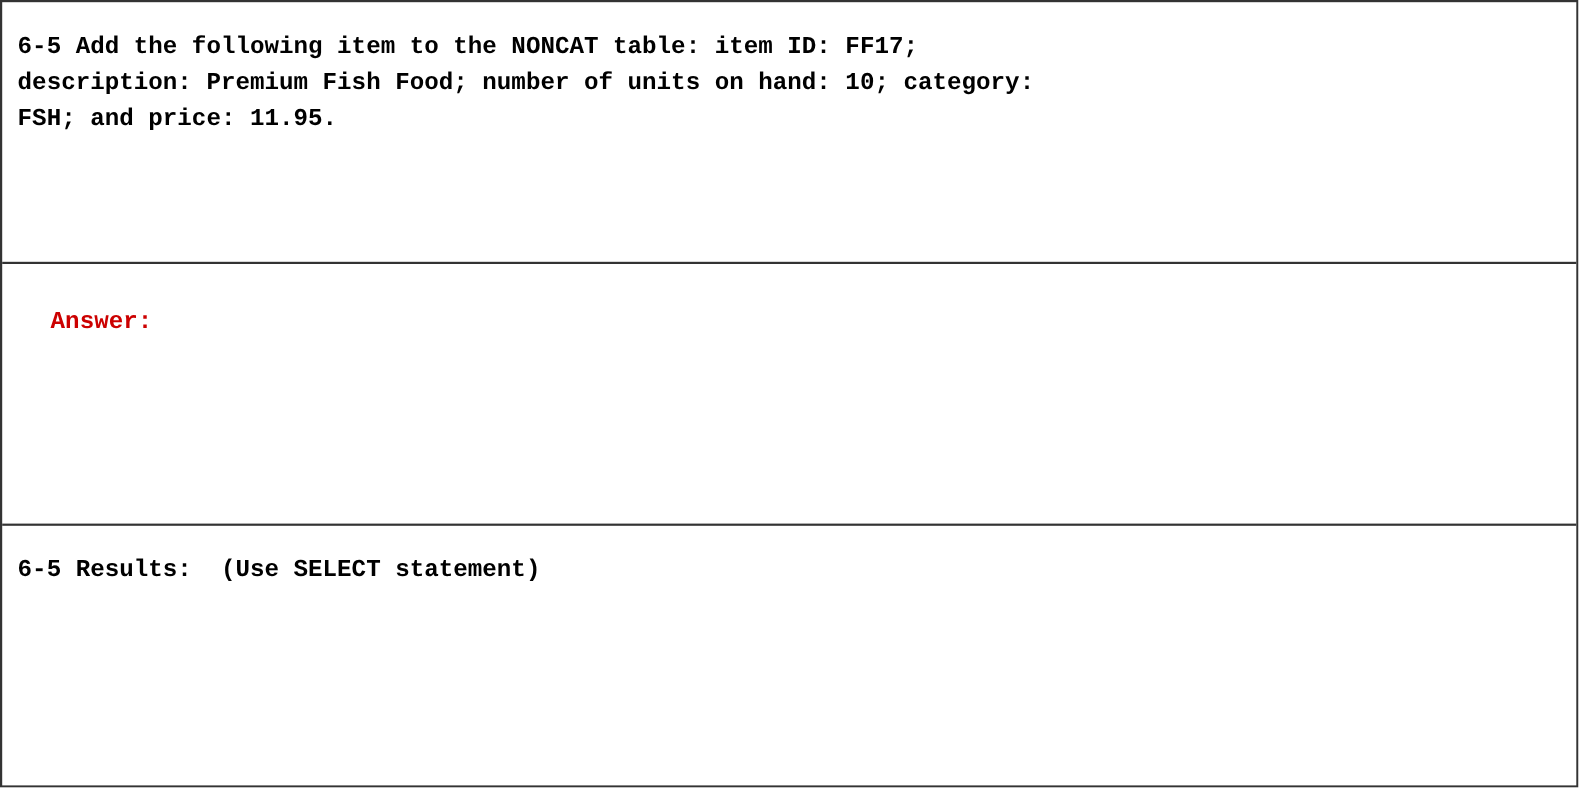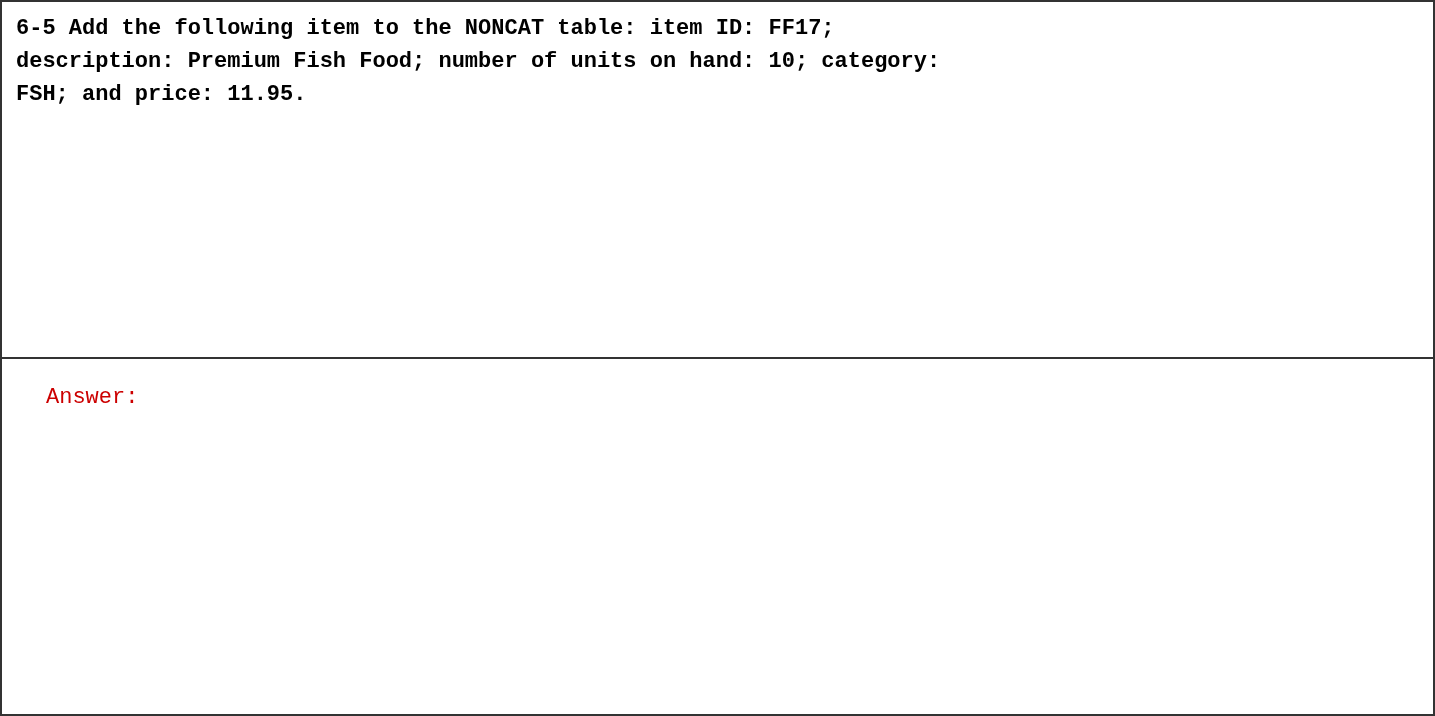--- a/index.html
+++ b/index.html
@@ -21,55 +21,58 @@
       width: 100%;
       height: 100%;
       display: flex;
       flex-direction: column;
       border: 2px solid #333;
     }
 
     .section {
       flex: 1;
       border-bottom: 2px solid #333;
-      padding: 10px 14px;
+      padding: 24px 14px;
       position: relative;
     }
 
     .section:last-child {
       border-bottom: none;
     }
 
     .section-text {
       font-family: 'Courier New', Courier, monospace;
       font-size: 22px;
       font-weight: bold;
       color: #000000;
       line-height: 1.5;
       white-space: pre-wrap;
     }
 
     .answer-label {
       font-family: 'Courier New', Courier, monospace;
       font-size: 22px;
-      font-weight: normal;
+      font-weight: bold;
       color: #cc0000;
       margin-top: 16px;
       margin-left: 30px;
     }
   </style>
 </head>
 <body>
 
 <div class="container">
 
   <div class="section">
     <div class="section-text">6-5 Add the following item to the NONCAT table: item ID: FF17;
 description: Premium Fish Food; number of units on hand: 10; category:
 FSH; and price: 11.95.</div>
   </div>
 
   <div class="section">
     <div class="answer-label">Answer:</div>
   </div>
 
+  <div class="section">
+    <div class="section-text">6-5 Results:  (Use SELECT statement)</div>
+  </div>
 
 </div>
 
 </body></html>

